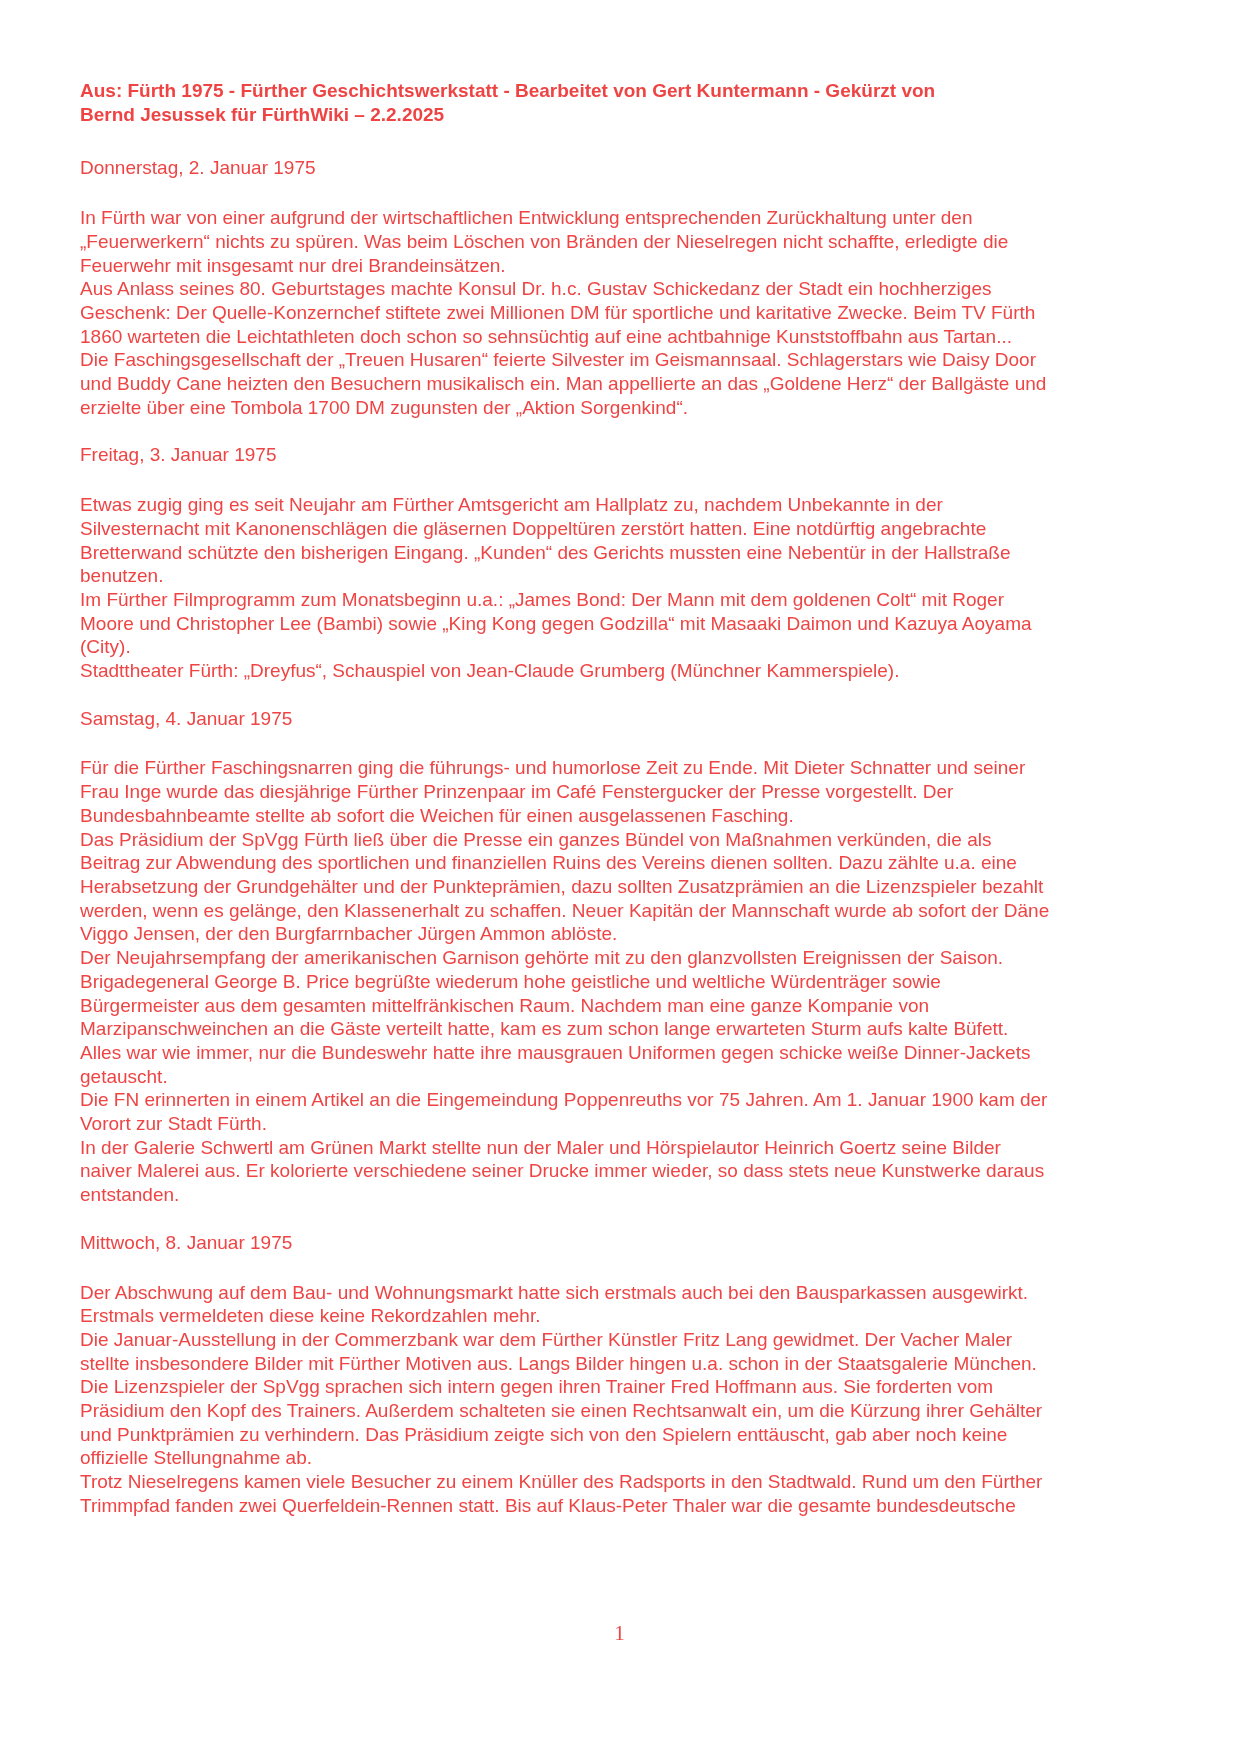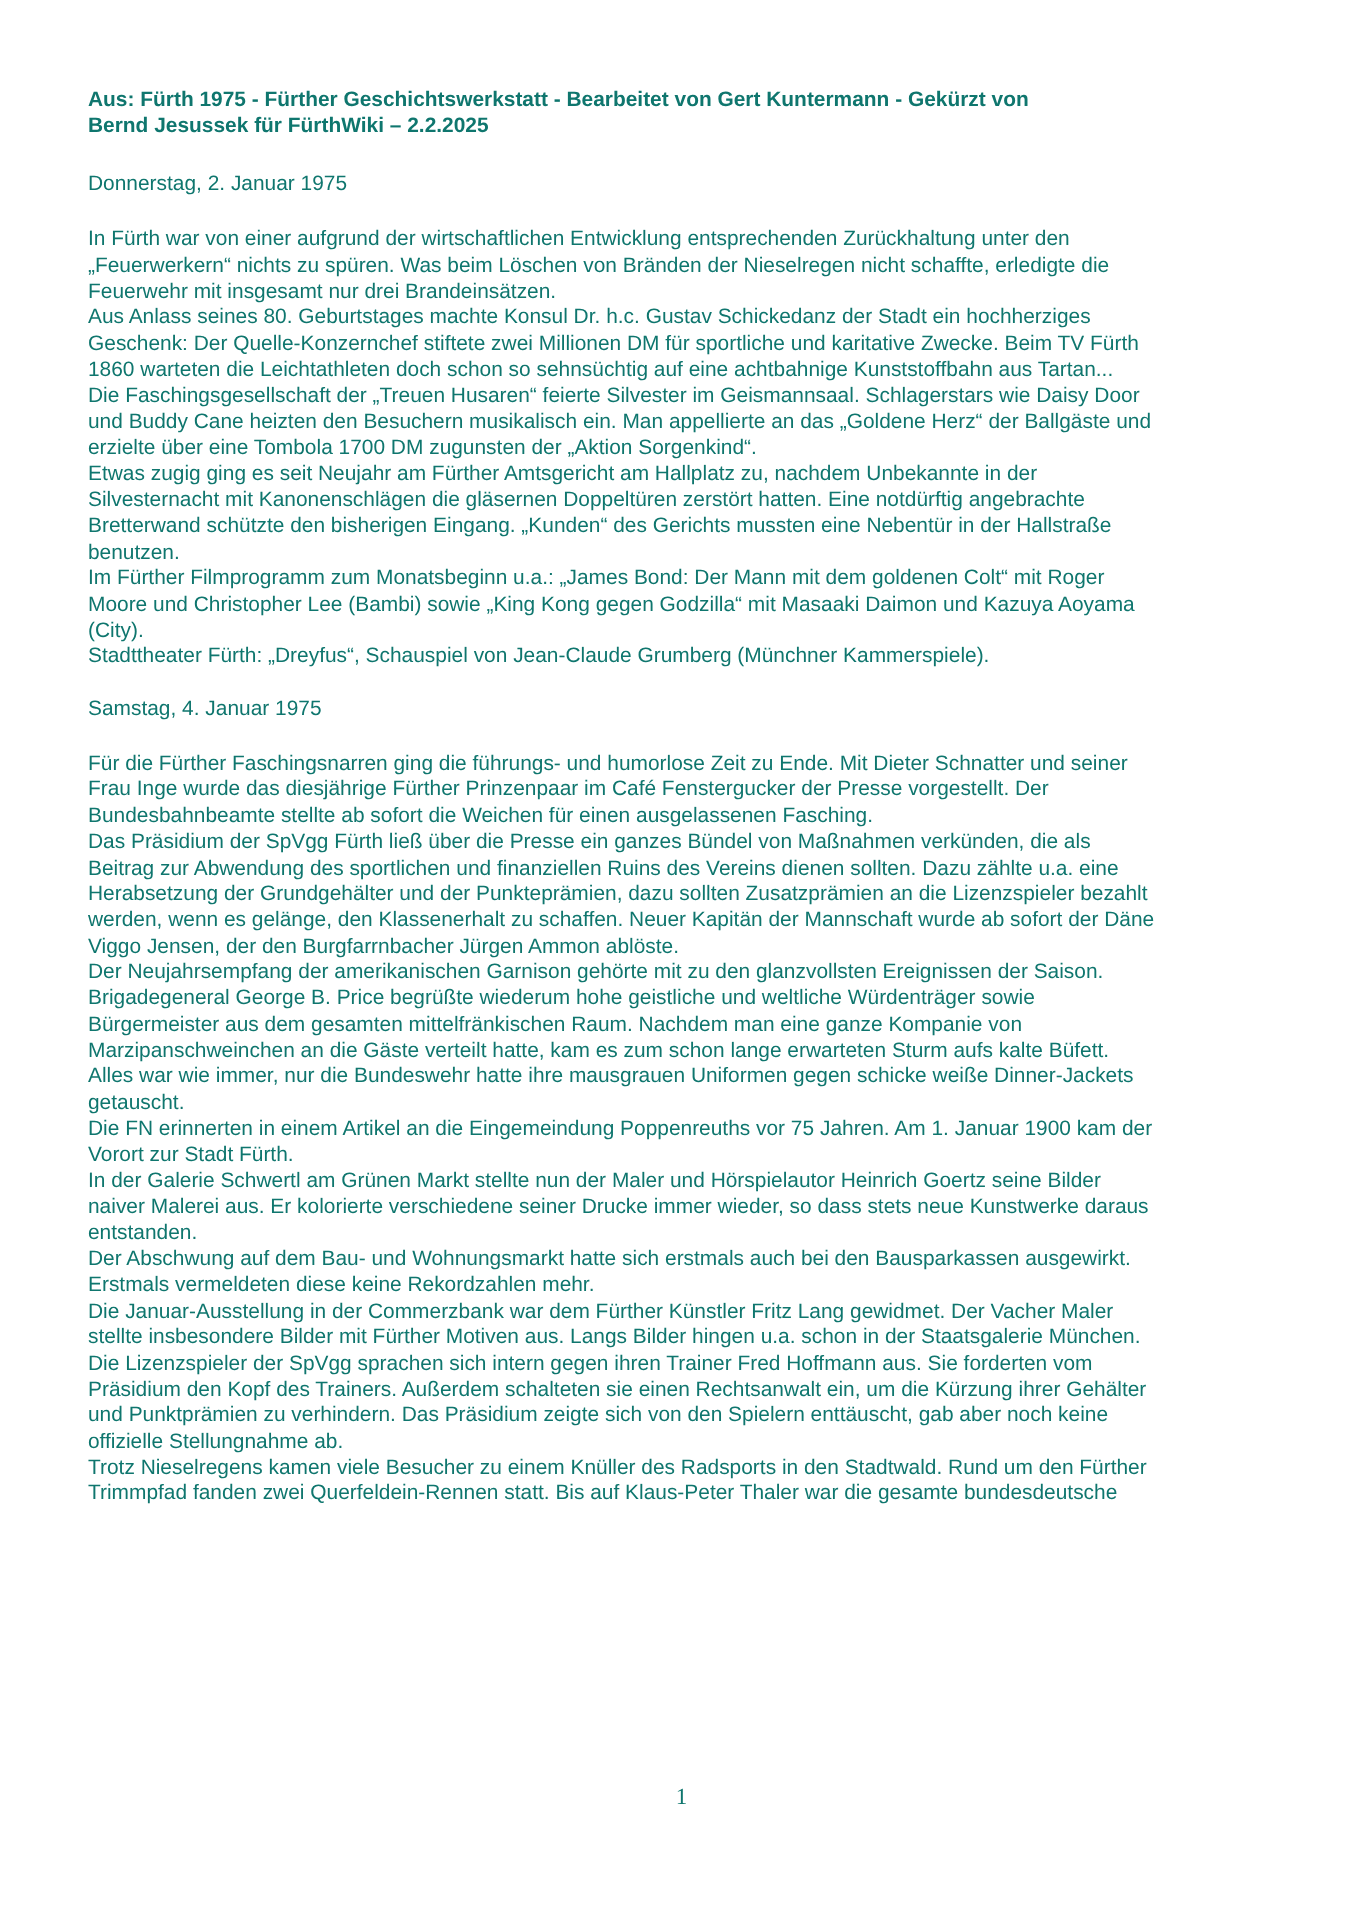--- a/index.html
+++ b/index.html
@@ -5,21 +5,21 @@
   html, body {
     margin: 0;
     padding: 0;
     background: #ffffff;
   }
   .page {
     position: relative;
     width: 1239px;
     height: 1753px;
     background: #ffffff;
-    color: #0f766e;
+    color: #ef4444;
     font-family: "Liberation Sans", "DejaVu Sans", sans-serif;
     font-size: 19px;
     line-height: 23.7px;
     overflow: hidden;
   }
   .content {
     position: absolute;
     left: 80px;
     top: 79px;
     width: 1110px;
@@ -63,20 +63,21 @@
 Feuerwehr mit insgesamt nur drei Brandeinsätzen.
 Aus Anlass seines 80. Geburtstages machte Konsul Dr. h.c. Gustav Schickedanz der Stadt ein hochherziges
 Geschenk: Der Quelle-Konzernchef stiftete zwei Millionen DM für sportliche und karitative Zwecke. Beim TV Fürth
 1860 warteten die Leichtathleten doch schon so sehnsüchtig auf eine achtbahnige Kunststoffbahn aus Tartan...
 Die Faschingsgesellschaft der „Treuen Husaren“ feierte Silvester im Geismannsaal. Schlagerstars wie Daisy Door
 und Buddy Cane heizten den Besuchern musikalisch ein. Man appellierte an das „Goldene Herz“ der Ballgäste und
 erzielte über eine Tombola 1700 DM zugunsten der „Aktion Sorgenkind“.</p>
   </section>
 
   <section>
+    <p class="section-heading">Freitag, 3. Januar 1975</p>
     <p class="section-body">Etwas zugig ging es seit Neujahr am Fürther Amtsgericht am Hallplatz zu, nachdem Unbekannte in der
 Silvesternacht mit Kanonenschlägen die gläsernen Doppeltüren zerstört hatten. Eine notdürftig angebrachte
 Bretterwand schützte den bisherigen Eingang. „Kunden“ des Gerichts mussten eine Nebentür in der Hallstraße
 benutzen.
 Im Fürther Filmprogramm zum Monatsbeginn u.a.: „James Bond: Der Mann mit dem goldenen Colt“ mit Roger
 Moore und Christopher Lee (Bambi) sowie „King Kong gegen Godzilla“ mit Masaaki Daimon und Kazuya Aoyama
 (City).
 Stadttheater Fürth: „Dreyfus“, Schauspiel von Jean-Claude Grumberg (Münchner Kammerspiele).</p>
   </section>
 
@@ -100,20 +101,21 @@
 Alles war wie immer, nur die Bundeswehr hatte ihre mausgrauen Uniformen gegen schicke weiße Dinner-Jackets
 getauscht.
 Die FN erinnerten in einem Artikel an die Eingemeindung Poppenreuths vor 75 Jahren. Am 1. Januar 1900 kam der
 Vorort zur Stadt Fürth.
 In der Galerie Schwertl am Grünen Markt stellte nun der Maler und Hörspielautor Heinrich Goertz seine Bilder
 naiver Malerei aus. Er kolorierte verschiedene seiner Drucke immer wieder, so dass stets neue Kunstwerke daraus
 entstanden.</p>
   </section>
 
   <section>
+    <p class="section-heading">Mittwoch, 8. Januar 1975</p>
     <p class="section-body">Der Abschwung auf dem Bau- und Wohnungsmarkt hatte sich erstmals auch bei den Bausparkassen ausgewirkt.
 Erstmals vermeldeten diese keine Rekordzahlen mehr.
 Die Januar-Ausstellung in der Commerzbank war dem Fürther Künstler Fritz Lang gewidmet. Der Vacher Maler
 stellte insbesondere Bilder mit Fürther Motiven aus. Langs Bilder hingen u.a. schon in der Staatsgalerie München.
 Die Lizenzspieler der SpVgg sprachen sich intern gegen ihren Trainer Fred Hoffmann aus. Sie forderten vom
 Präsidium den Kopf des Trainers. Außerdem schalteten sie einen Rechtsanwalt ein, um die Kürzung ihrer Gehälter
 und Punktprämien zu verhindern. Das Präsidium zeigte sich von den Spielern enttäuscht, gab aber noch keine
 offizielle Stellungnahme ab.
 Trotz Nieselregens kamen viele Besucher zu einem Knüller des Radsports in den Stadtwald. Rund um den Fürther
 Trimmpfad fanden zwei Querfeldein-Rennen statt. Bis auf Klaus-Peter Thaler war die gesamte bundesdeutsche</p>

